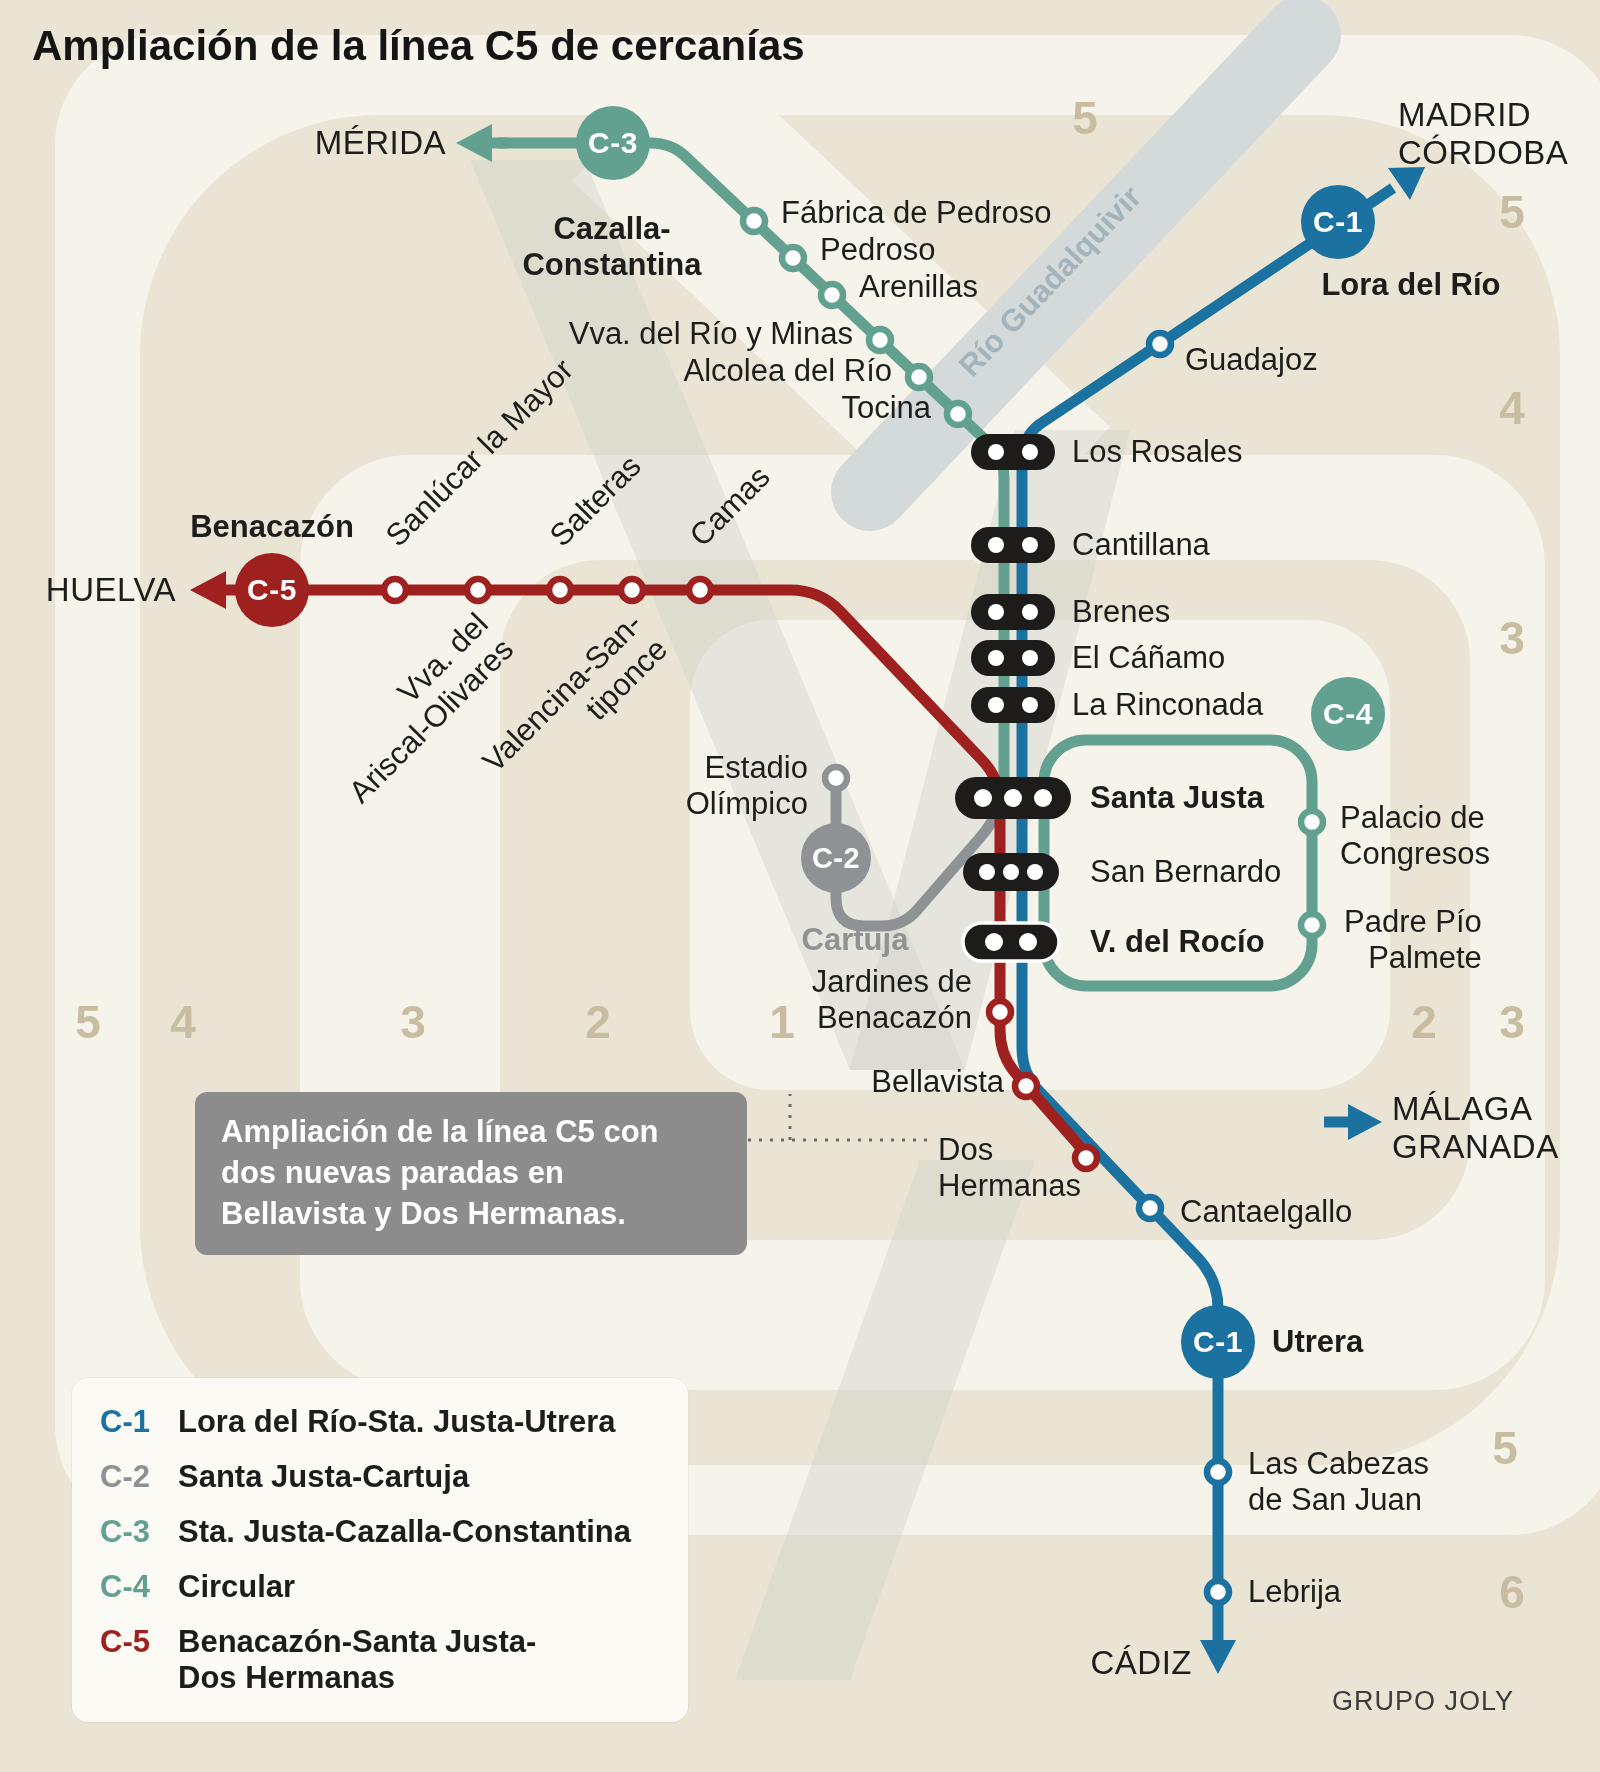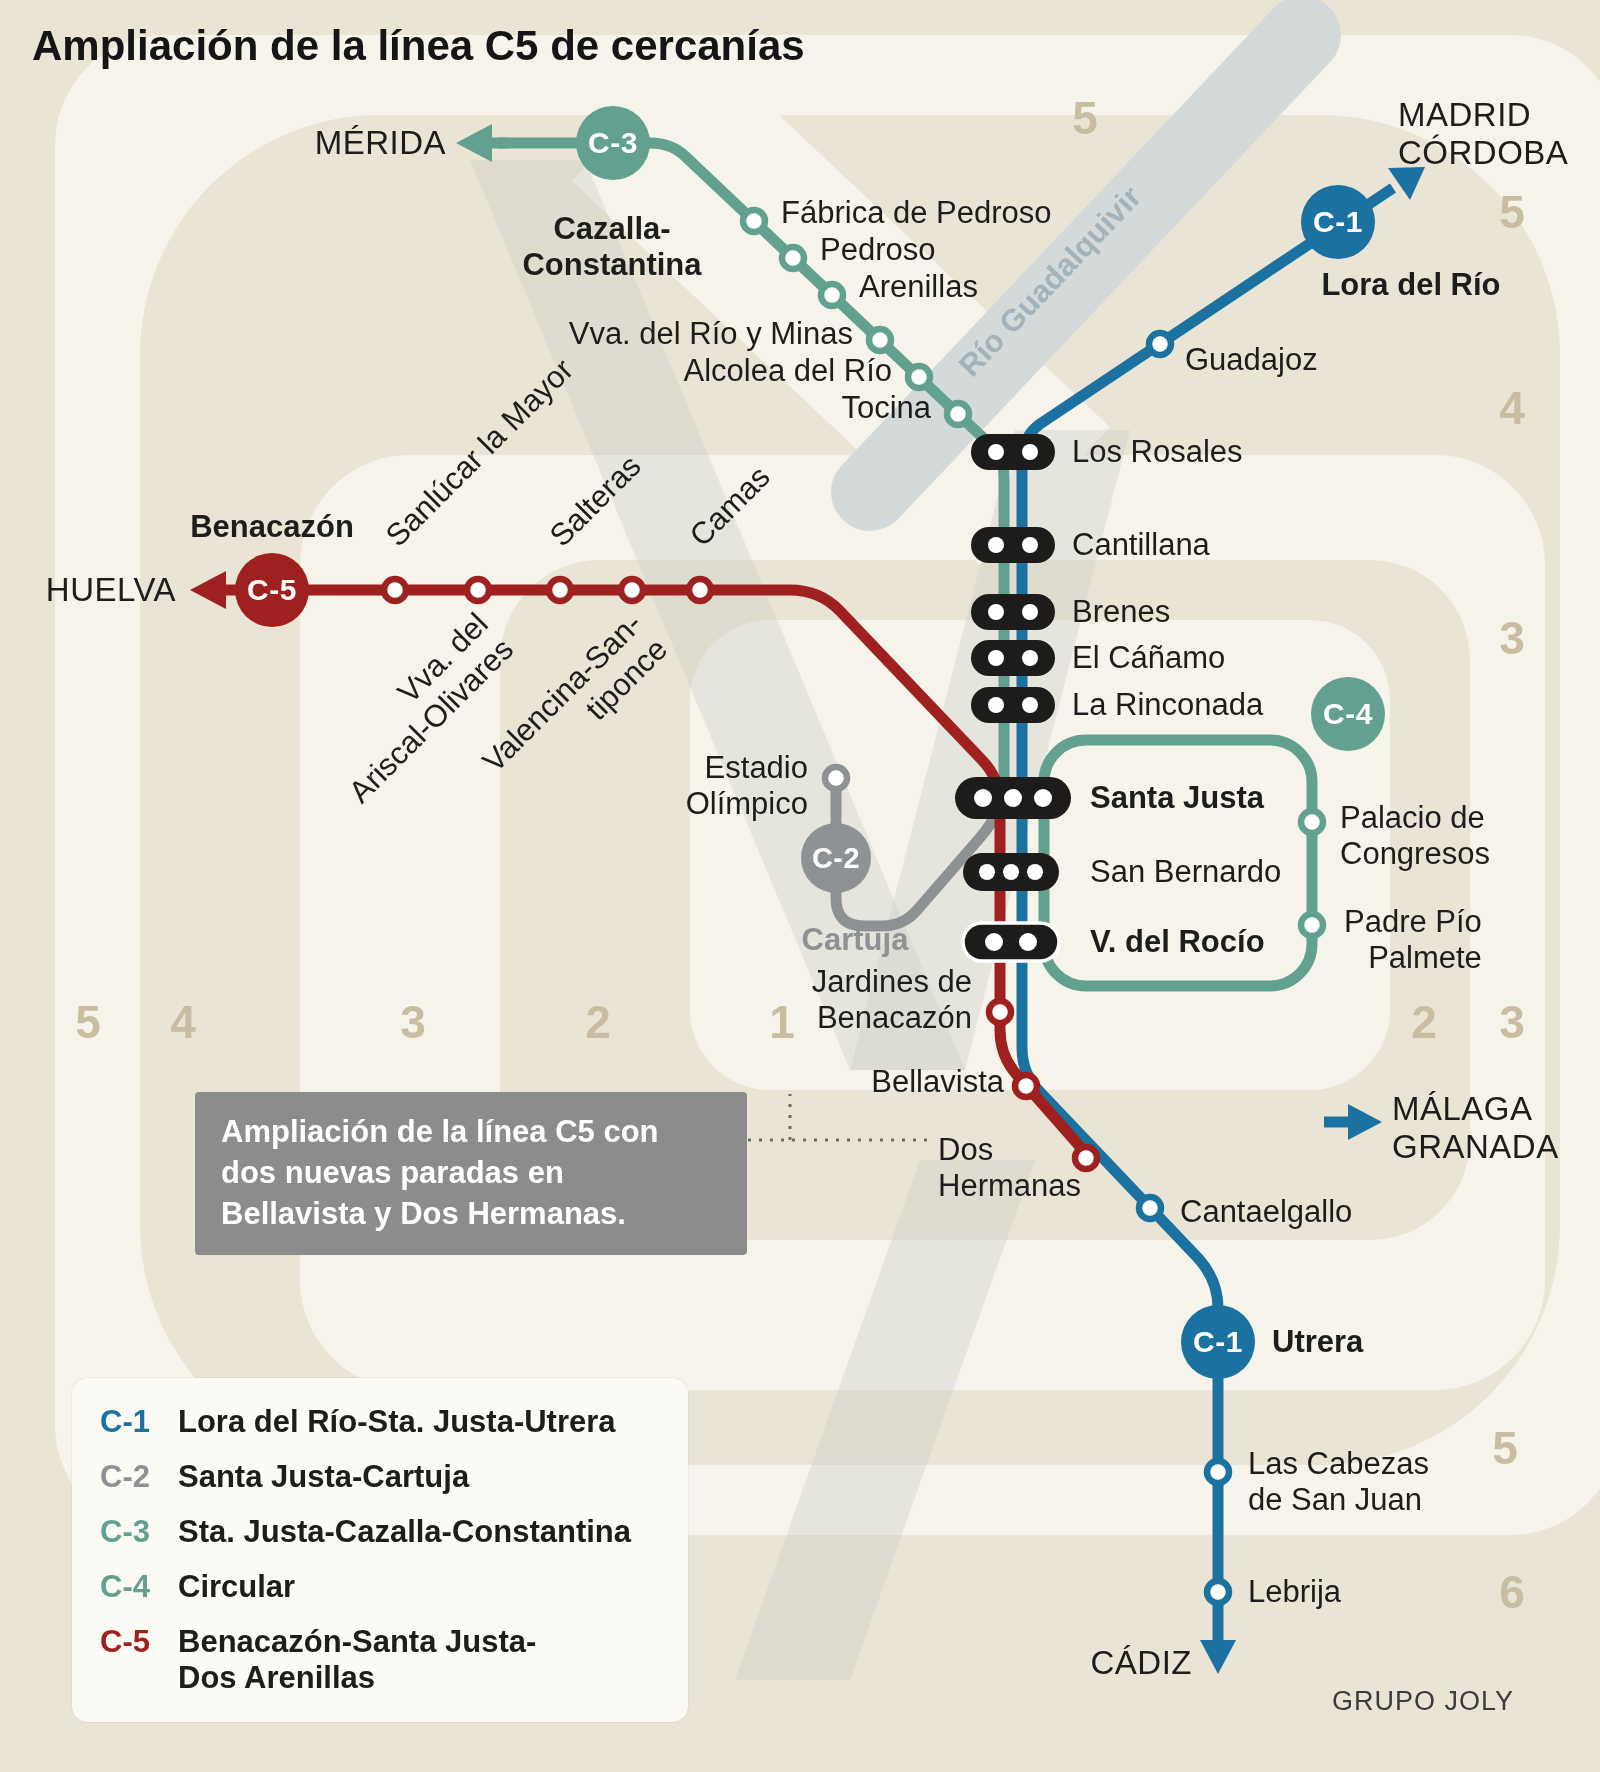--- a/index.html
+++ b/index.html
@@ -34,21 +34,21 @@
   .dest{font-size:33px;letter-spacing:.5px;}
   .cart{color:var(--c2);}
   .rot-up{transform:rotate(-45deg);transform-origin:0 100%;white-space:nowrap;}
   .rot-down{transform:rotate(-45deg);transform-origin:100% 0;text-align:right;}
   .zone{position:absolute;font-size:46px;font-weight:700;color:var(--zoneNum);transform:translate(-50%,-50%);}
   .river-lbl{position:absolute;left:978px;top:348px;font-size:31px;font-weight:700;color:var(--riverText);transform:rotate(-46.5deg);transform-origin:0 100%;white-space:nowrap;}
 
   .badge{position:absolute;width:74px;height:74px;border-radius:50%;display:flex;align-items:center;justify-content:center;color:#fff;font-weight:700;font-size:30px;letter-spacing:.5px;}
   .badge.sm{width:70px;height:70px;font-size:29px;}
 
-  .callout{position:absolute;left:195px;top:1092px;width:500px;background:var(--calloutBg);border-radius:4px;padding:20px 26px;color:#fff;font-weight:700;font-size:31px;line-height:1.32;white-space:pre-line;}
+  .callout{position:absolute;left:195px;top:1092px;width:500px;background:var(--calloutBg);border-radius:12px;padding:20px 26px;color:#fff;font-weight:700;font-size:31px;line-height:1.32;white-space:pre-line;}
 
   .legend{position:absolute;left:72px;top:1378px;width:560px;background:var(--legendBg);border-radius:16px;padding:26px 28px;display:flex;flex-direction:column;gap:19px;box-shadow:0 0 0 1px rgba(0,0,0,.04);}
   .legend-row{display:flex;gap:14px;font-size:31px;align-items:flex-start;}
   .legend-code{font-weight:700;min-width:64px;}
   .legend-label{font-weight:700;color:var(--text);white-space:pre-line;}
 
   .credit{position:absolute;left:1332px;top:1686px;font-size:27px;color:#3c3c3c;letter-spacing:1px;font-weight:400;}
 </style>
 </head>
 <body>
@@ -264,19 +264,19 @@
       <span class="legend-code" style="color:var(--c3);">C-3</span>
       <span class="legend-label">Sta. Justa-Cazalla-Constantina</span>
     </div>
     <div class="legend-row">
       <span class="legend-code" style="color:var(--c4);">C-4</span>
       <span class="legend-label">Circular</span>
     </div>
     <div class="legend-row">
       <span class="legend-code" style="color:var(--c5);">C-5</span>
       <span class="legend-label">Benacazón-Santa Justa-
-Dos Arenillas</span>
+Dos Hermanas</span>
     </div>
   </div>
 
   <div class="credit">GRUPO JOLY</div>
 
 </div>
 
 </body></html>

